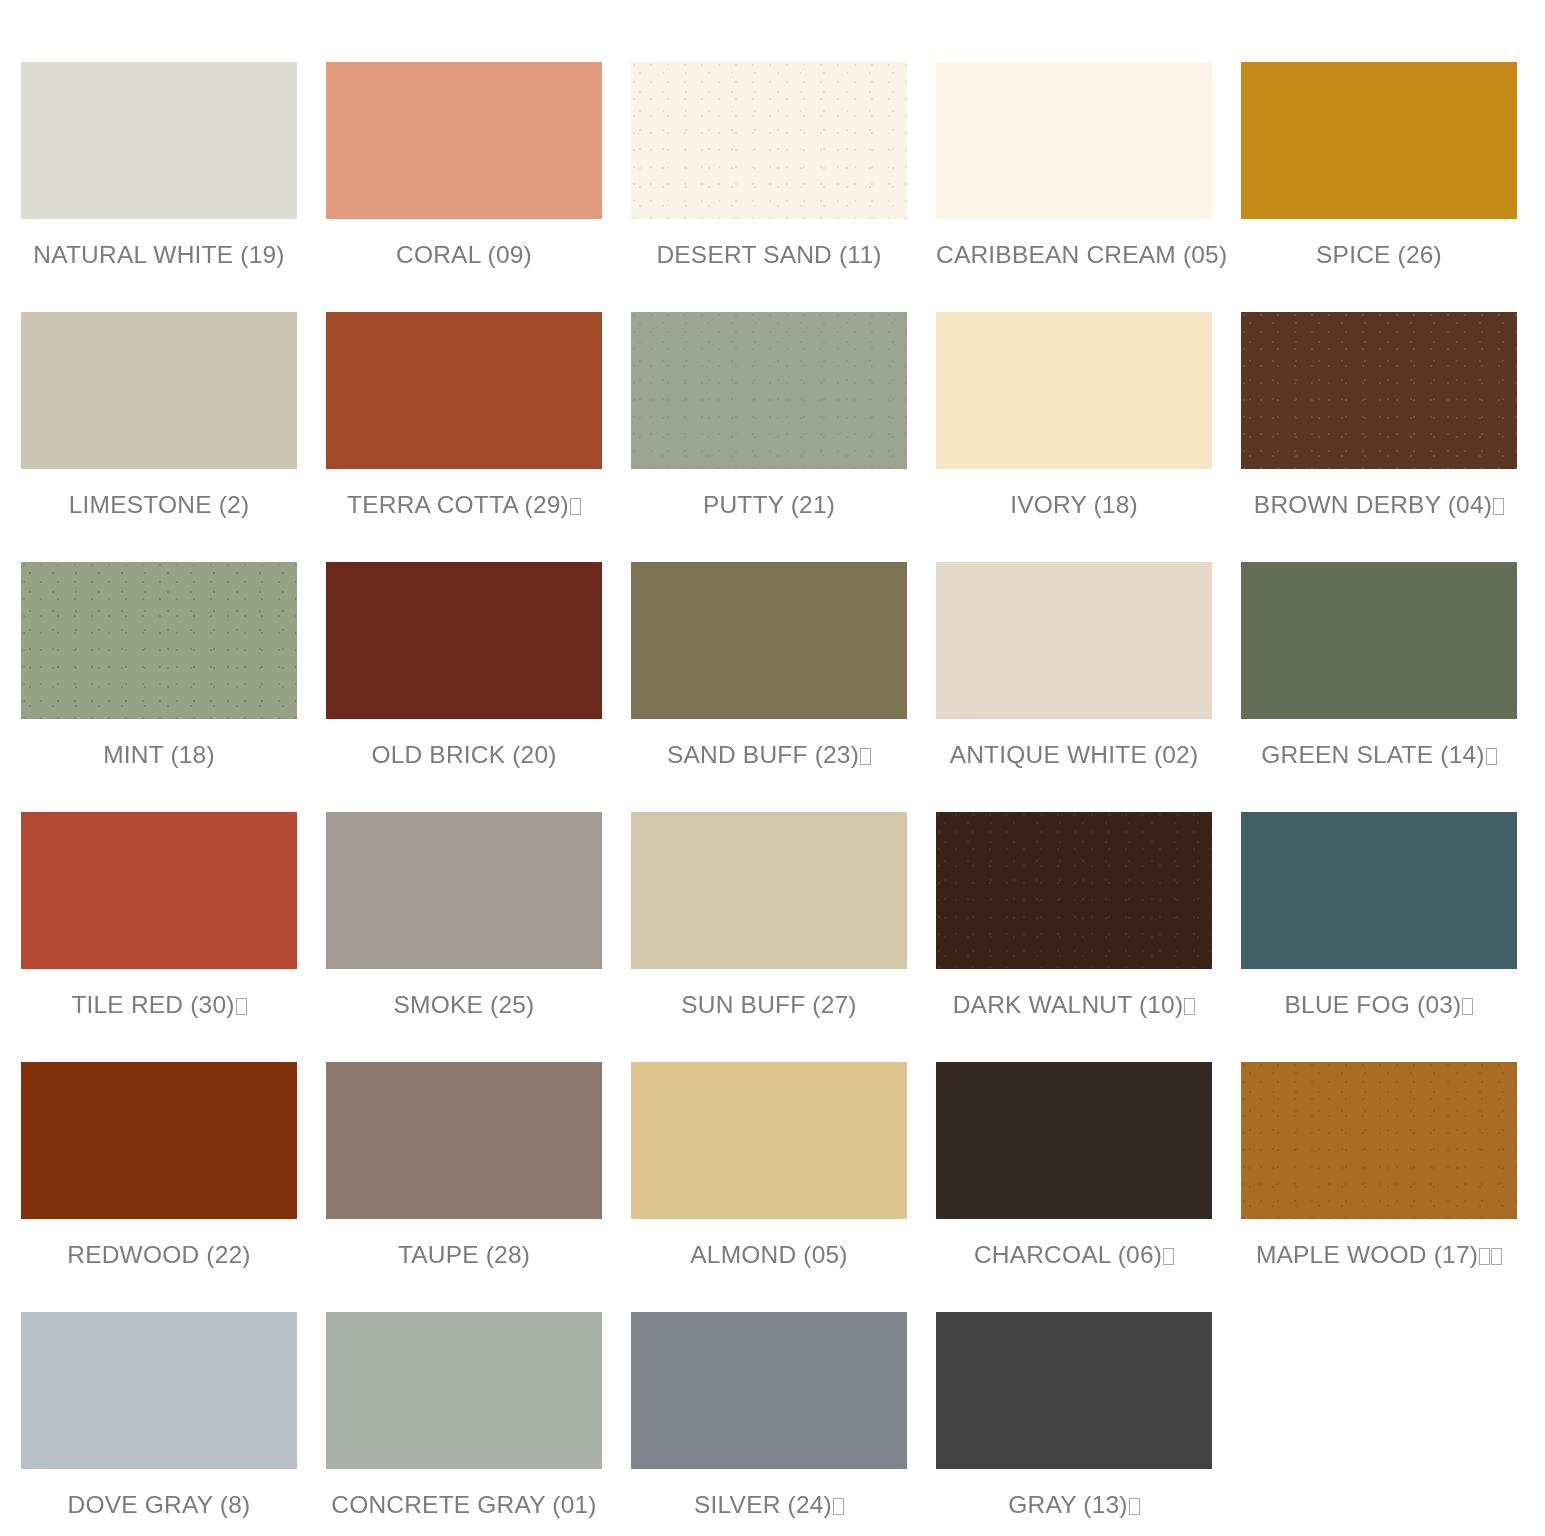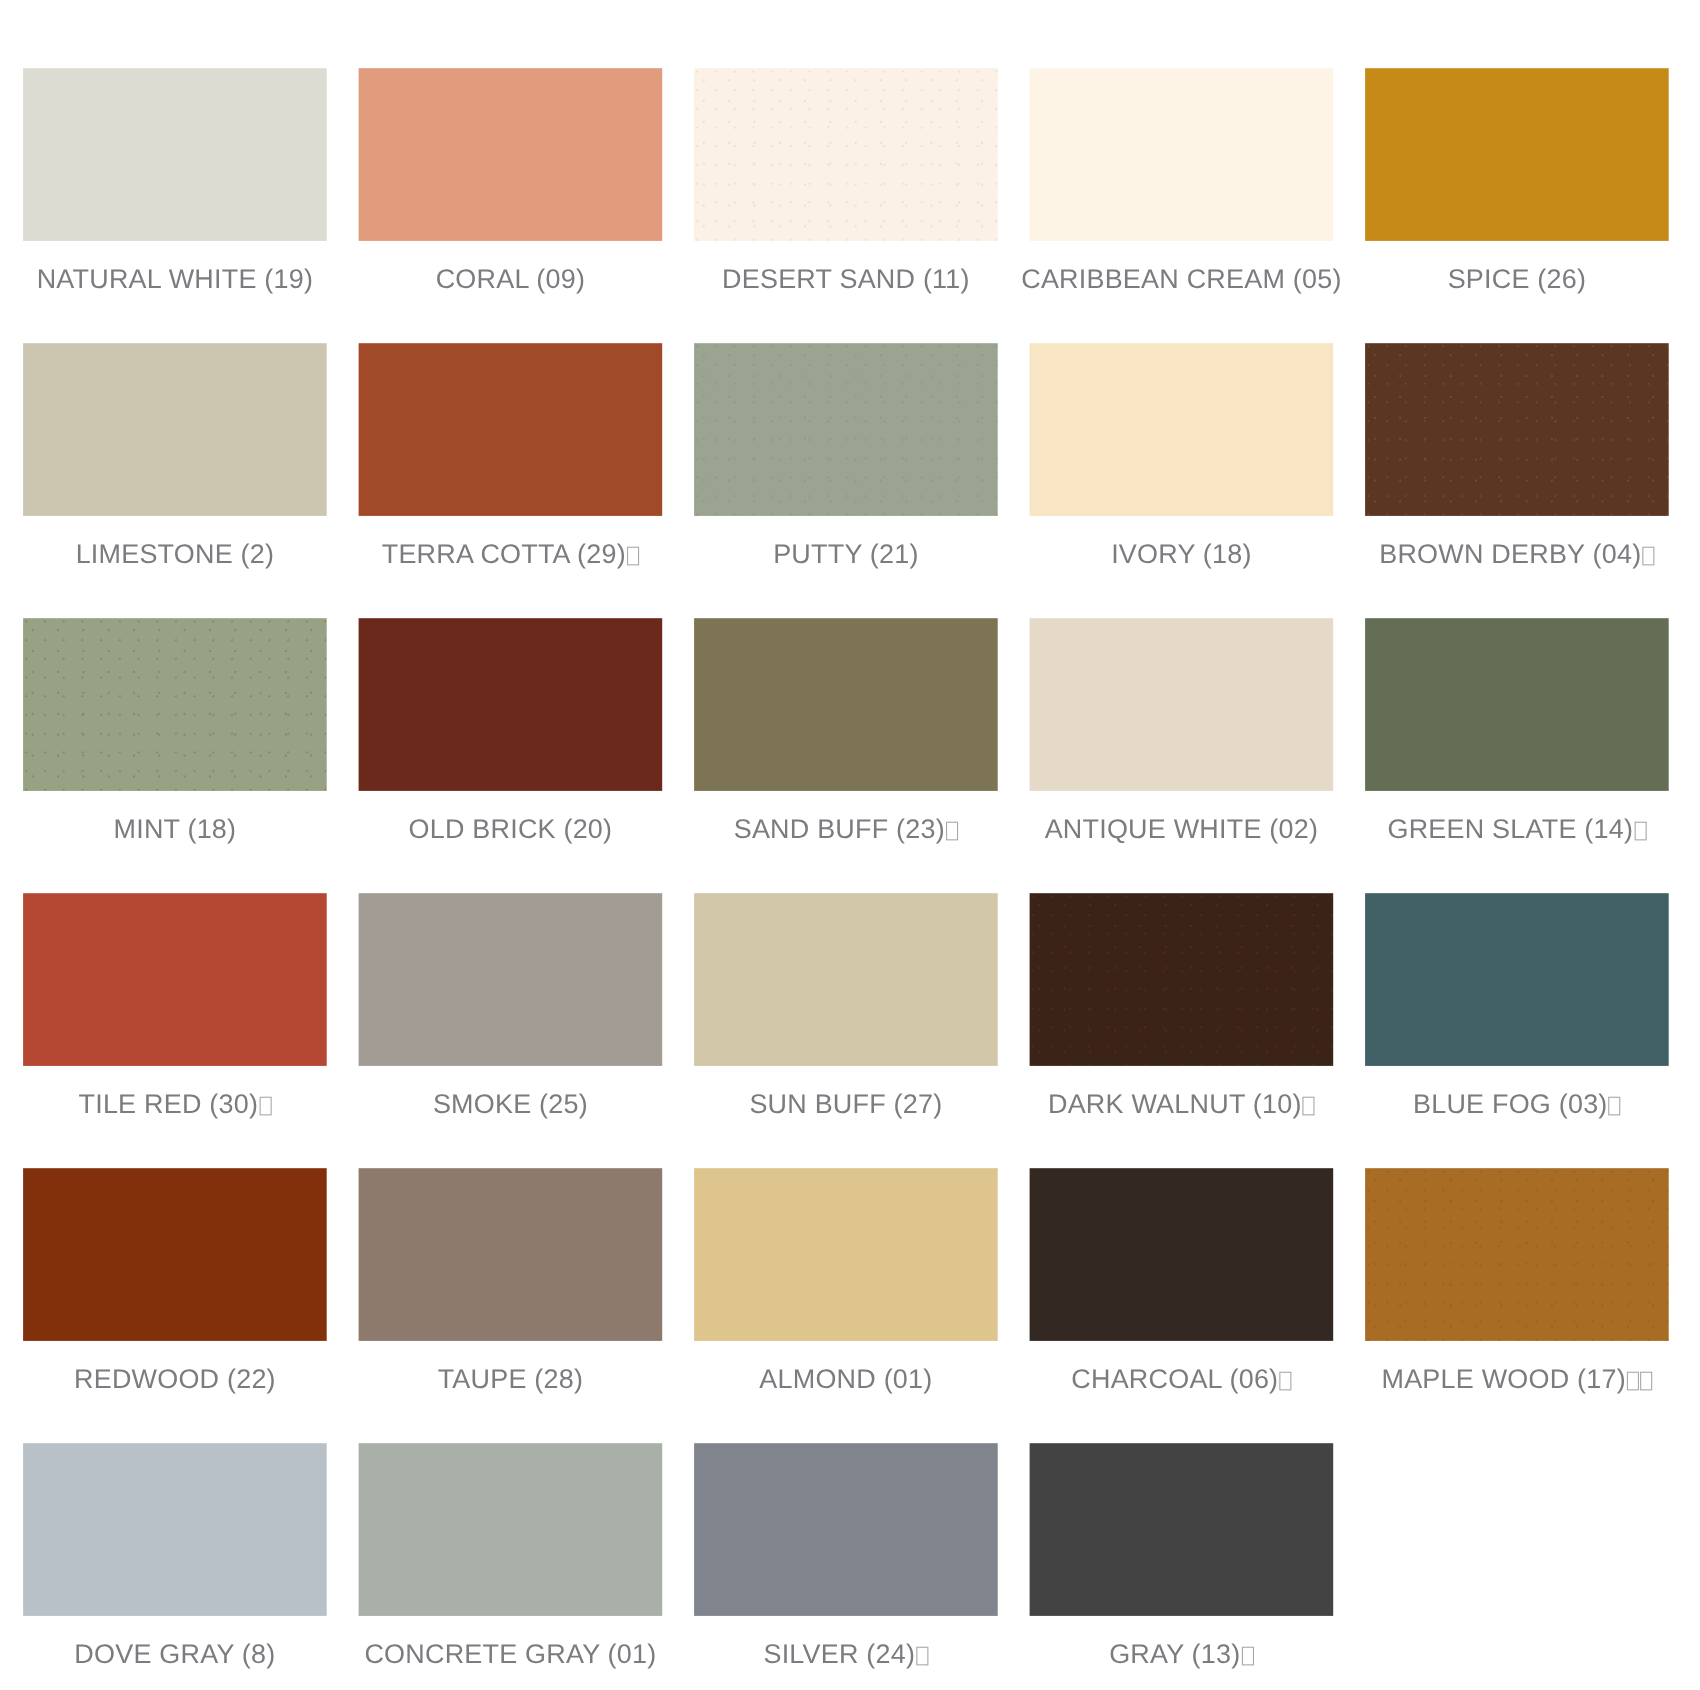--- a/index.html
+++ b/index.html
@@ -26,21 +26,20 @@
     column-gap: 29px;
     row-gap: 0px;
     align-content: start;
   }
 
   .swatch-cell {
     width: 276px;
     height: 250px;
     display: flex;
     flex-direction: column;
-    align-items: center;
   }
 
   .swatch-chip {
     width: 276px;
     height: 157px;
     flex: 0 0 157px;
     position: relative;
     overflow: hidden;
   }
 
@@ -166,21 +165,21 @@
     <div class="swatch-cell">
       <div class="swatch-chip" style="background-color: rgb(130, 48, 12); --speck: #6b2708; --speck-op: 0.5;"></div>
       <div class="swatch-label">REDWOOD (22)</div>
     </div>
     <div class="swatch-cell">
       <div class="swatch-chip" style="background-color: rgb(141, 122, 108); --speck: #7a695b; --speck-op: 0.5;"></div>
       <div class="swatch-label">TAUPE (28)</div>
     </div>
     <div class="swatch-cell">
       <div class="swatch-chip" style="background-color: rgb(222, 196, 141); --speck: #cbb078; --speck-op: 0.5;"></div>
-      <div class="swatch-label">ALMOND (01)</div>
+      <div class="swatch-label">ALMOND (05)</div>
     </div>
     <div class="swatch-cell">
       <div class="swatch-chip" style="background-color: rgb(52, 40, 35); --speck: #251c18; --speck-op: 0.5;"></div>
       <div class="swatch-label">CHARCOAL (06)<span class="tofu"></span></div>
     </div>
     <div class="swatch-cell">
       <div class="swatch-chip textured" style="background-color: rgb(169, 108, 36); --speck: #8f591b; --speck-op: 0.5;"></div>
       <div class="swatch-label">MAPLE WOOD (17)<span class="tofu"></span><span class="tofu"></span></div>
     </div>
     <div class="swatch-cell">

